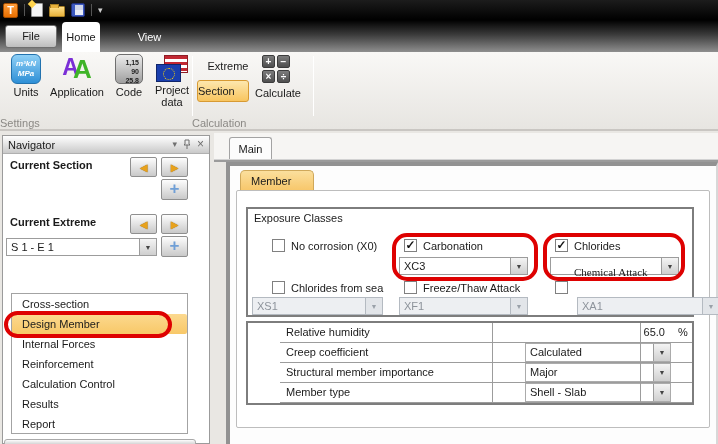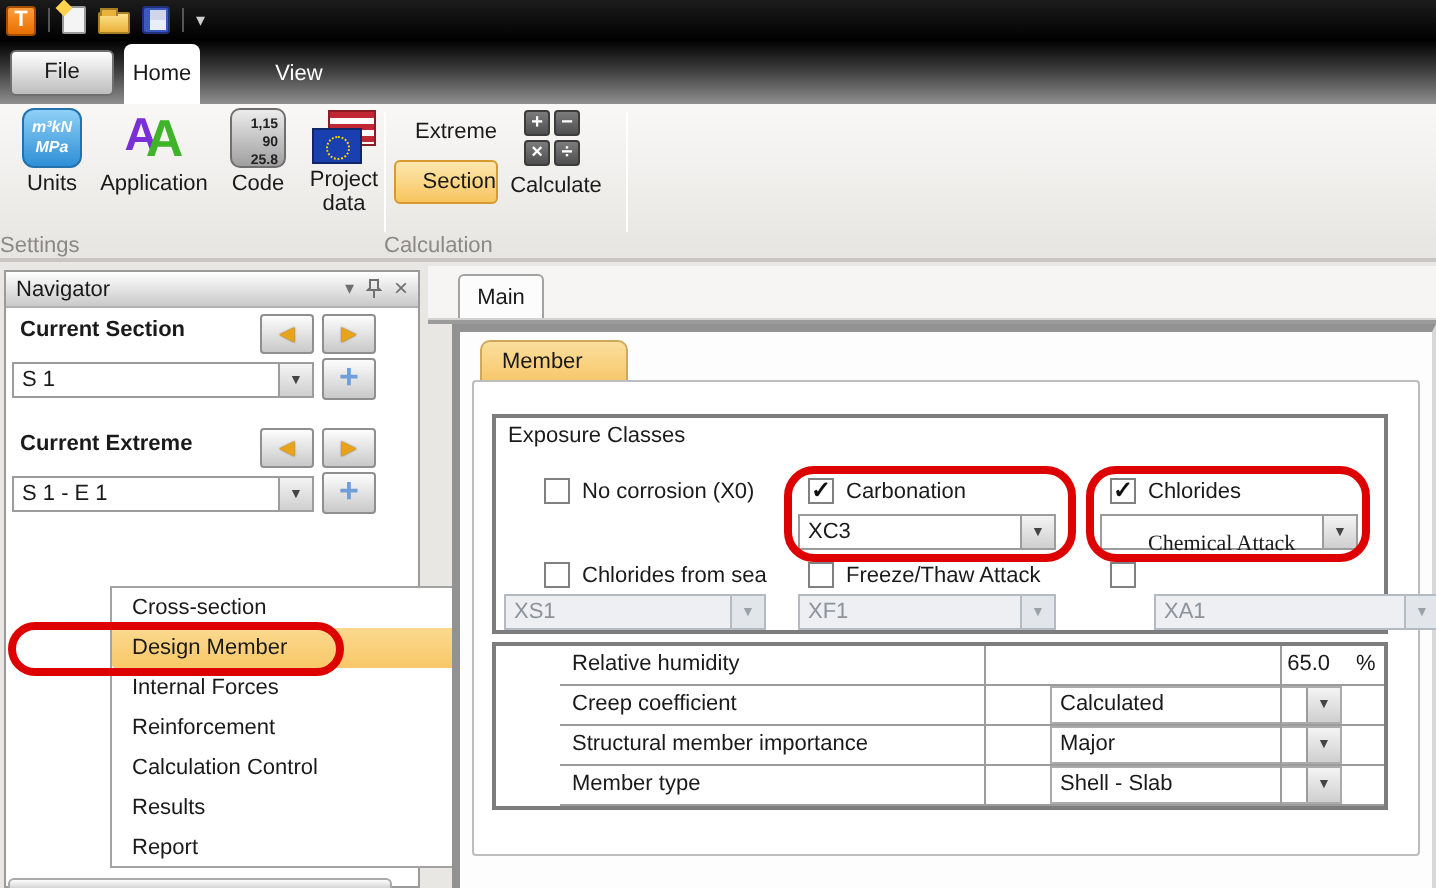--- a/index.html
+++ b/index.html
@@ -35,21 +35,21 @@
   .units-icon { width:30px; height:30px; background:linear-gradient(#8fd0f6,#2e8fd6); border:1px solid #2272ae; border-radius:6px; color:#fff; font-size:8px; font-weight:bold; font-style:italic; display:flex; flex-direction:column; align-items:center; justify-content:center; line-height:1.2; }
   .app-icon { width:36px; height:30px; display:flex; align-items:flex-start; justify-content:center; }
   .app-icon .a1 { color:#7b2fd6; font-size:23px; font-weight:bold; line-height:26px; }
   .app-icon .a2 { color:#3fb428; font-size:26px; font-weight:bold; line-height:30px; margin-left:-6px; }
   .code-icon { width:28px; height:30px; background:linear-gradient(#ececec,#9f9f9f); border:1px solid #6f6f6f; border-radius:5px; color:#222; font-size:7px; font-weight:bold; text-align:right; padding:3px 3px 0 0; line-height:1.3; }
   .proj-icon { width:32px; height:28px; position:relative; }
   .proj-icon .stripes { position:absolute; right:0; top:1px; width:24px; height:18px; background:repeating-linear-gradient(#c22833 0 3px,#ffffff 3px 6px); border:1px solid #8d1d25; }
   .proj-icon .euflag { position:absolute; left:0; bottom:0; width:25px; height:18px; background:#1a3fae; border:1px solid #10266b; }
   .proj-icon .euflag::after { content:""; position:absolute; left:6px; top:3px; width:10px; height:10px; border:1px dotted #ffd700; border-radius:50%; }
   .extreme-label { left:198px; top:60px; width:60px; text-align:center; }
-  .section-btn { left:197px; top:80px; width:52px; height:22px; background:linear-gradient(#fde7ae,#f8c55f); border:1px solid #d79a33; border-radius:3px; text-align:right; line-height:20px; }
+  .section-btn { left:197px; top:80px; width:52px; height:22px; background:linear-gradient(#fde7ae,#f8c55f); border:1px solid #d79a33; border-radius:3px; text-align:left; line-height:20px; }
   .calc-icon { left:262px; top:55px; width:29px; height:29px; display:grid; grid-template-columns:13px 13px; grid-template-rows:13px 13px; gap:2px; }
   .calc-icon span { background:linear-gradient(#7c7c7c,#4f4f4f); border:1px solid #3c3c3c; border-radius:2px; color:#fff; font-size:10px; font-weight:bold; line-height:11px; text-align:center; }
   .calc-label { left:250px; top:87px; width:56px; text-align:center; }
 
   
   .navigator { left:2px; top:135px; width:208px; height:309px; background:#fff; border:1px solid #9b9b9b; }
   .nav-header { left:3px; top:136px; width:206px; height:18px; background:linear-gradient(#ffffff,#c9c9c9); border-bottom:1px solid #b0b0b0; display:flex; align-items:center; padding:0 5px; gap:6px; }
   .nav-header .ttl { flex:1; }
   .nav-hicon { color:#6f6f6f; font-size:9px; line-height:9px; }
   .nav-label { font-weight:bold; }
@@ -57,21 +57,21 @@
   .plus-btn { width:27px; height:21px; background:linear-gradient(#fdfdfd,#c9c9c9); border:1px solid #8f8f8f; border-radius:2px; color:#6f9fd6; font-size:17px; font-weight:bold; text-align:center; line-height:18px; }
   .combo { background:#fff; border:1px solid #9c9c9c; position:absolute; }
   .combo .cval { position:absolute; left:4px; top:0; right:18px; line-height:16px; white-space:nowrap; overflow:hidden; }
   .combo .carr { position:absolute; right:0; top:0; bottom:0; width:17px; background:linear-gradient(#f4f4f4,#cfcfcf); border-left:1px solid #9c9c9c; display:flex; align-items:center; justify-content:center; color:#444; }
   .combo .carr i { font-style:normal; font-size:7px; }
   .combo.disabled { background:#edeff2; border-color:#b4bac1; }
   .combo.disabled .cval { color:#8d939b; }
   .combo.disabled .carr { background:#e2e5e9; border-left-color:#b4bac1; color:#9aa1a9; }
   .nav-group-header { left:4px; top:272px; width:192px; height:19px; background:linear-gradient(#fbfbfb,#c4c4c4); border:1px solid #a8a8a8; font-weight:bold; line-height:17px; padding-left:6px; }
   .collapse-ic { position:absolute; right:5px; top:4px; color:#555; transform:rotate(-90deg); font-weight:bold; }
-  .nav-list { left:11px; top:293px; width:177px; height:141px; background:#fff; border:1px solid #a3a3a3;margin-left:44px; }
+  .nav-list { left:11px; top:293px; width:177px; height:141px; background:#fff; border:1px solid #a3a3a3; }
   .nav-item { height:20px; line-height:20px; padding-left:10px; white-space:nowrap; }
   .nav-item.active { background:linear-gradient(#fcd98f,#f8c868); border-radius:2px; }
   .nav-bottom-bar { left:4px; top:439px; width:192px; height:6px; background:linear-gradient(#fdfdfd,#d5d5d5); border:1px solid #a9a9a9; border-radius:3px 3px 0 0; }
 
   
   .main-tabrow { left:214px; top:133px; width:504px; height:26px; background:#f6f5f3; }
   .main-tab { left:229px; top:137px; width:43px; height:23px; background:#fcfcfc; border:1px solid #a3a3a3; border-bottom:none; border-radius:3px 3px 0 0; text-align:center; line-height:22px; }
   .main-sep1 { left:214px; top:159px; width:504px; height:1px; background:#d2d2d2; }
   .main-sep2 { left:214px; top:160px; width:504px; height:2px; background:#9b9b9b; }
   .main-panel { left:226px; top:162px; width:492px; height:282px; background:#fdfdfd; border-left:4px solid #929292; border-top:4px solid #929292; border-right:2px solid #d8d8d8; }
@@ -177,26 +177,20 @@
     <span class="nav-hicon" style="font-size:12px;">×</span>
   </div>
 
   <div class="abs nav-label" style="left:10px;top:159px;">Current Section</div>
   <div class="abs nav-arrow" style="left:130px;top:157px;">
       <span>◀</span>
     </div>
   <div class="abs nav-arrow" style="left:161px;top:157px;">
       <span>▶</span>
     </div>
-  <div class="combo" style="left:6px;top:181px;width:151px;height:18px;">
-    <span class="cval">S 1</span>
-    <span class="carr">
-        <i>▼</i>
-      </span>
-  </div>
   <div class="abs plus-btn" style="left:161px;top:179px;">+</div>
 
   <div class="abs nav-label" style="left:10px;top:216px;">Current Extreme</div>
   <div class="abs nav-arrow" style="left:130px;top:214px;">
       <span>◀</span>
     </div>
   <div class="abs nav-arrow" style="left:161px;top:214px;">
       <span>▶</span>
     </div>
   <div class="combo" style="left:6px;top:238px;width:151px;height:18px;">

